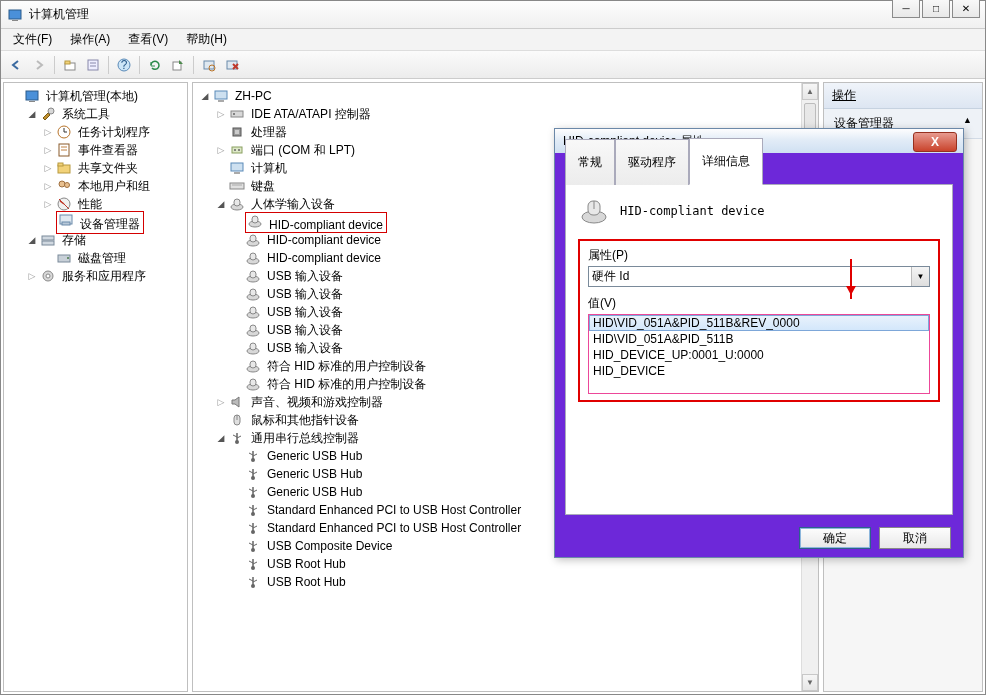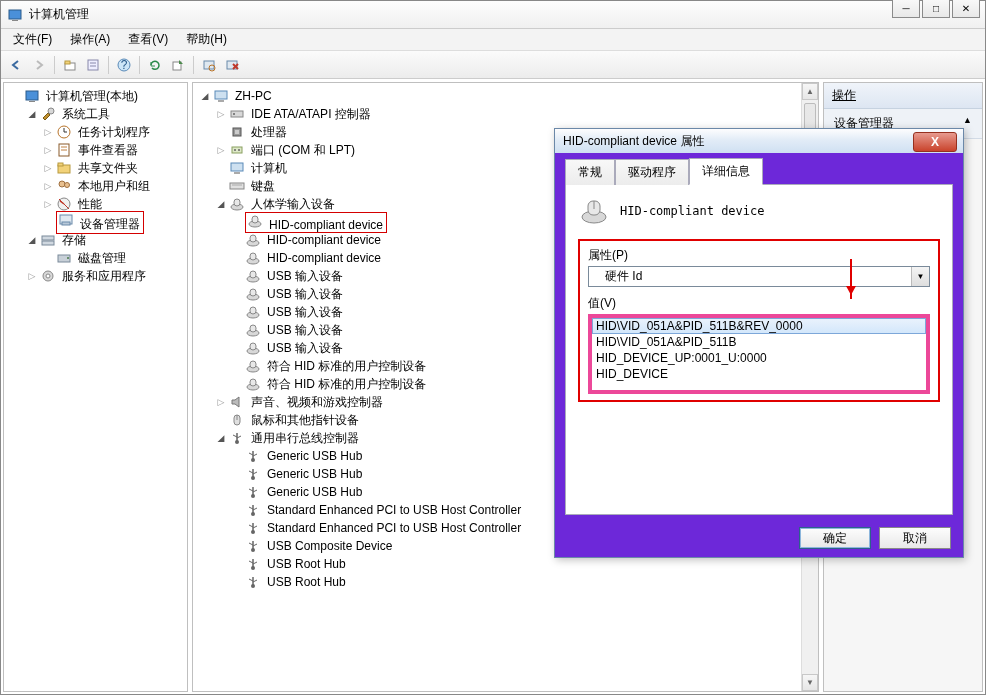--- a/index.html
+++ b/index.html
@@ -37,31 +37,31 @@
 .scrollbar-v { position: absolute; right: 0; top: 0; bottom: 0; width: 17px; background: #f0f0f0; border-left: 1px solid #ddd; }
 .sb-btn { height: 17px; background: linear-gradient(#f6f6f6,#e6e6e6); border: 1px solid #c8c8c8; display: flex; align-items: center; justify-content: center; font-size: 8px; color: #666; }
 .sb-thumb { position: absolute; left: 2px; right: 2px; background: linear-gradient(#e8e8e8,#d8d8d8); border: 1px solid #bcbcbc; border-radius: 2px; }
 
 
 .dialog { position: absolute; left: 554px; top: 128px; width: 410px; height: 430px; background: #6d28d9; border: 1px solid #6b88a8; box-shadow: 2px 2px 8px rgba(0,0,0,0.25); display: flex; flex-direction: column; z-index: 100; }
 .dialog-titlebar { height: 28px; background: linear-gradient(#fdfdfe,#e2ecf7 45%,#cfe0f2); display: flex; align-items: center; padding: 0 8px; position: relative; }
 .dialog-close { position: absolute; right: 6px; top: 3px; width: 44px; height: 20px; background: linear-gradient(#e79a8f,#c9432c); border: 1px solid #96301f; border-radius: 3px; color: #fff; display: flex; align-items: center; justify-content: center; font-weight: bold; }
 .dialog-body { flex: 1; padding: 8px 10px 4px; }
 .tabstrip { display: flex; align-items: flex-end; border-bottom: 1px solid #aab; height: 24px; }
-.tab { padding: 4px 12px; border: 1px solid #aab; border-bottom: none; background: linear-gradient(#f8f8f8,#ececec); margin-right: 0px; position: relative; top: 1px; cursor: default; }
+.tab { padding: 14px 12px; border: 1px solid #aab; border-bottom: none; background: linear-gradient(#f8f8f8,#ececec); margin-right: 0px; position: relative; top: 1px; cursor: default; }
 .tab.active { background: #fff; border-bottom: 1px solid #fff; }
 .tabcontent { background: #fff; border: 1px solid #aab; border-top: none; padding: 10px 12px; height: 330px; }
 .device-row { display: flex; align-items: center; gap: 10px; margin-bottom: 12px; }
 .device-row .big-icon { width: 32px; height: 32px; }
 
 .red-box { border: 2px solid #e00000; padding: 6px 8px; }
 .field-label { margin-bottom: 2px; }
-.combo { width: 100%; height: 21px; border: 1px solid #7a8a9a; background: #fff; display: flex; align-items: center; padding: 0 16px; position: relative; margin-bottom: 8px; font-family: SimSun, monospace; }
+.combo { width: 100%; height: 21px; border: 1px solid #7a8a9a; background: #fff; display: flex; align-items: center; padding: 0 3px; position: relative; margin-bottom: 8px; font-family: SimSun, monospace; }
 .combo-arrow { position: absolute; right: 0; top: 0; bottom: 0; width: 18px; background: linear-gradient(#f4f4f4,#dedede); border-left: 1px solid #bbb; display: flex; align-items: center; justify-content: center; font-size: 8px; }
-.listbox { width: 100%; height: 80px; border: 4px solid #ec4899; background: #fff; overflow: auto; font-family: SimSun, monospace; }
+.listbox { width: 100%; height: 80px; border: 1px solid #ec4899; background: #fff; overflow: auto; font-family: SimSun, monospace; }
 .listbox .row { padding: 1px 4px; white-space: nowrap; }
 .listbox .row.selected { background: linear-gradient(#e9f2fc,#d3e7fb); border: 1px solid #7da7d9; padding: 0 3px; }
 
 .dialog-buttons { display: flex; justify-content: flex-end; gap: 8px; padding: 8px 12px; }
 .btn { min-width: 72px; height: 22px; border: 1px solid #888; background: linear-gradient(#fdfdfd,#e8e8e8); display: flex; align-items: center; justify-content: center; cursor: default; }
 .btn.primary { border: 1px solid #2c628b; box-shadow: 0 0 0 1px #8cb6dc inset; }
 
 .red-arrow { position: absolute; width: 2px; background: #e00000; }
 .red-arrow::after { content: ""; position: absolute; bottom: -1px; left: -4px; border: 5px solid transparent; border-top: 9px solid #e00000; }
 

